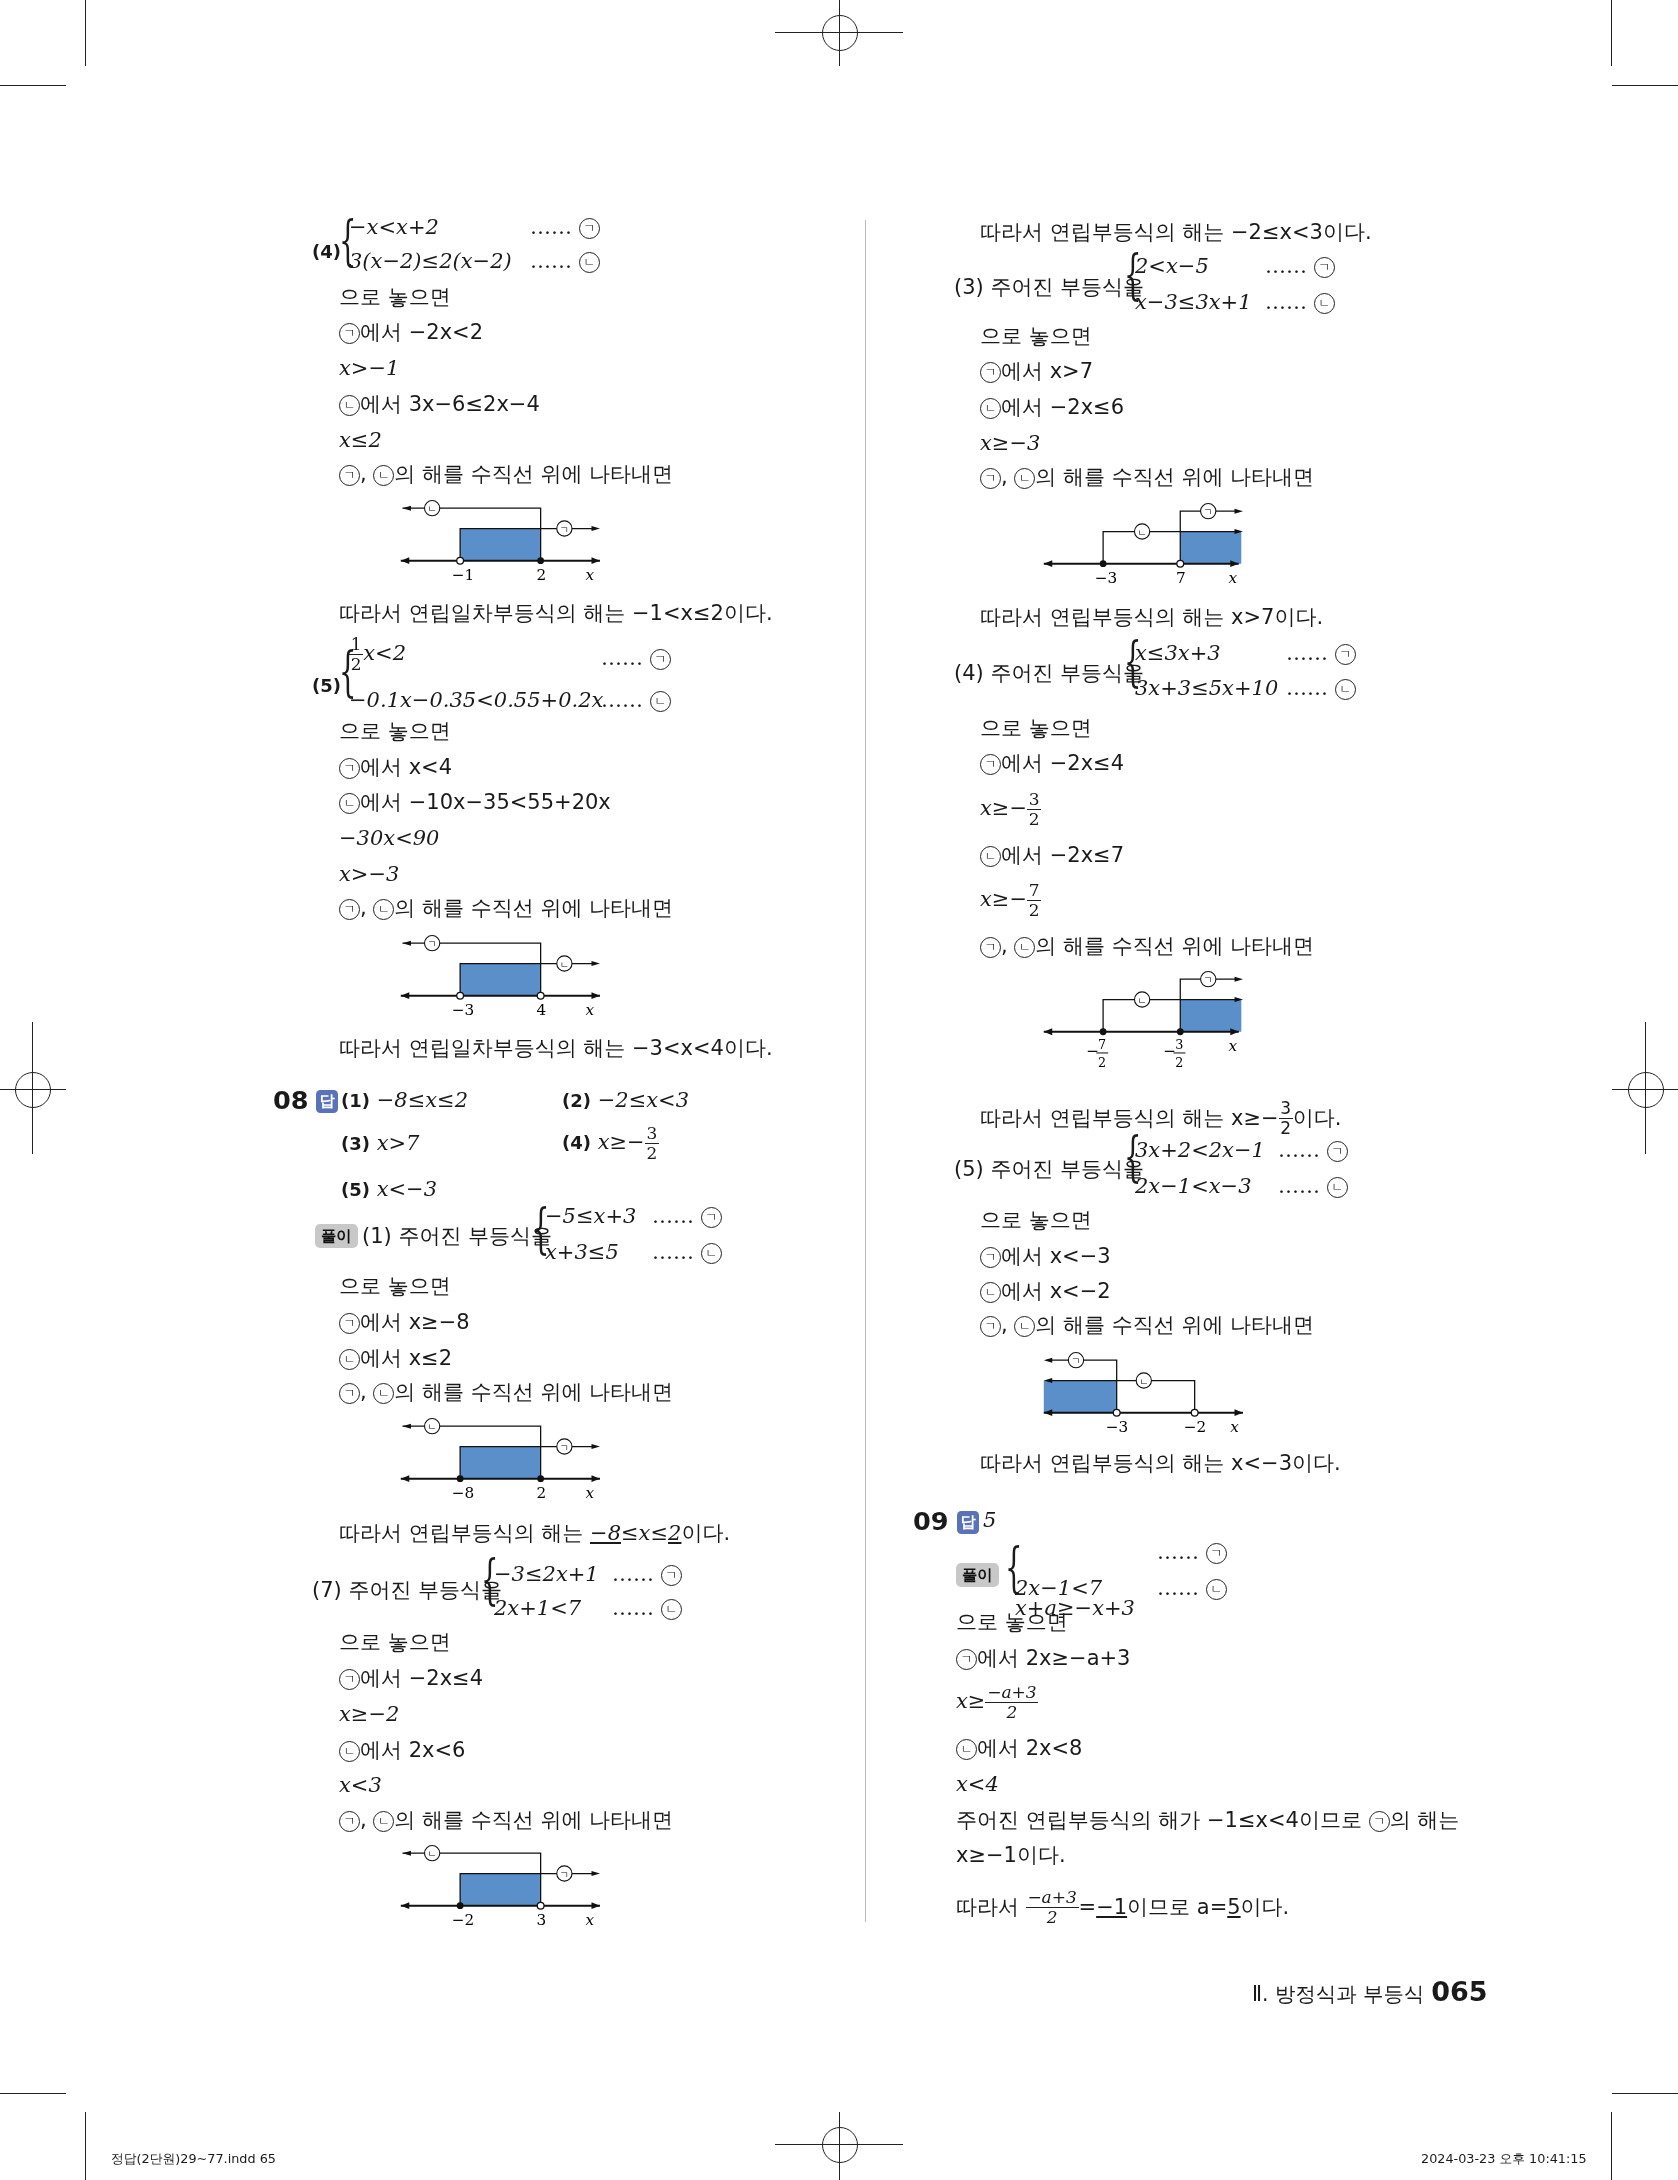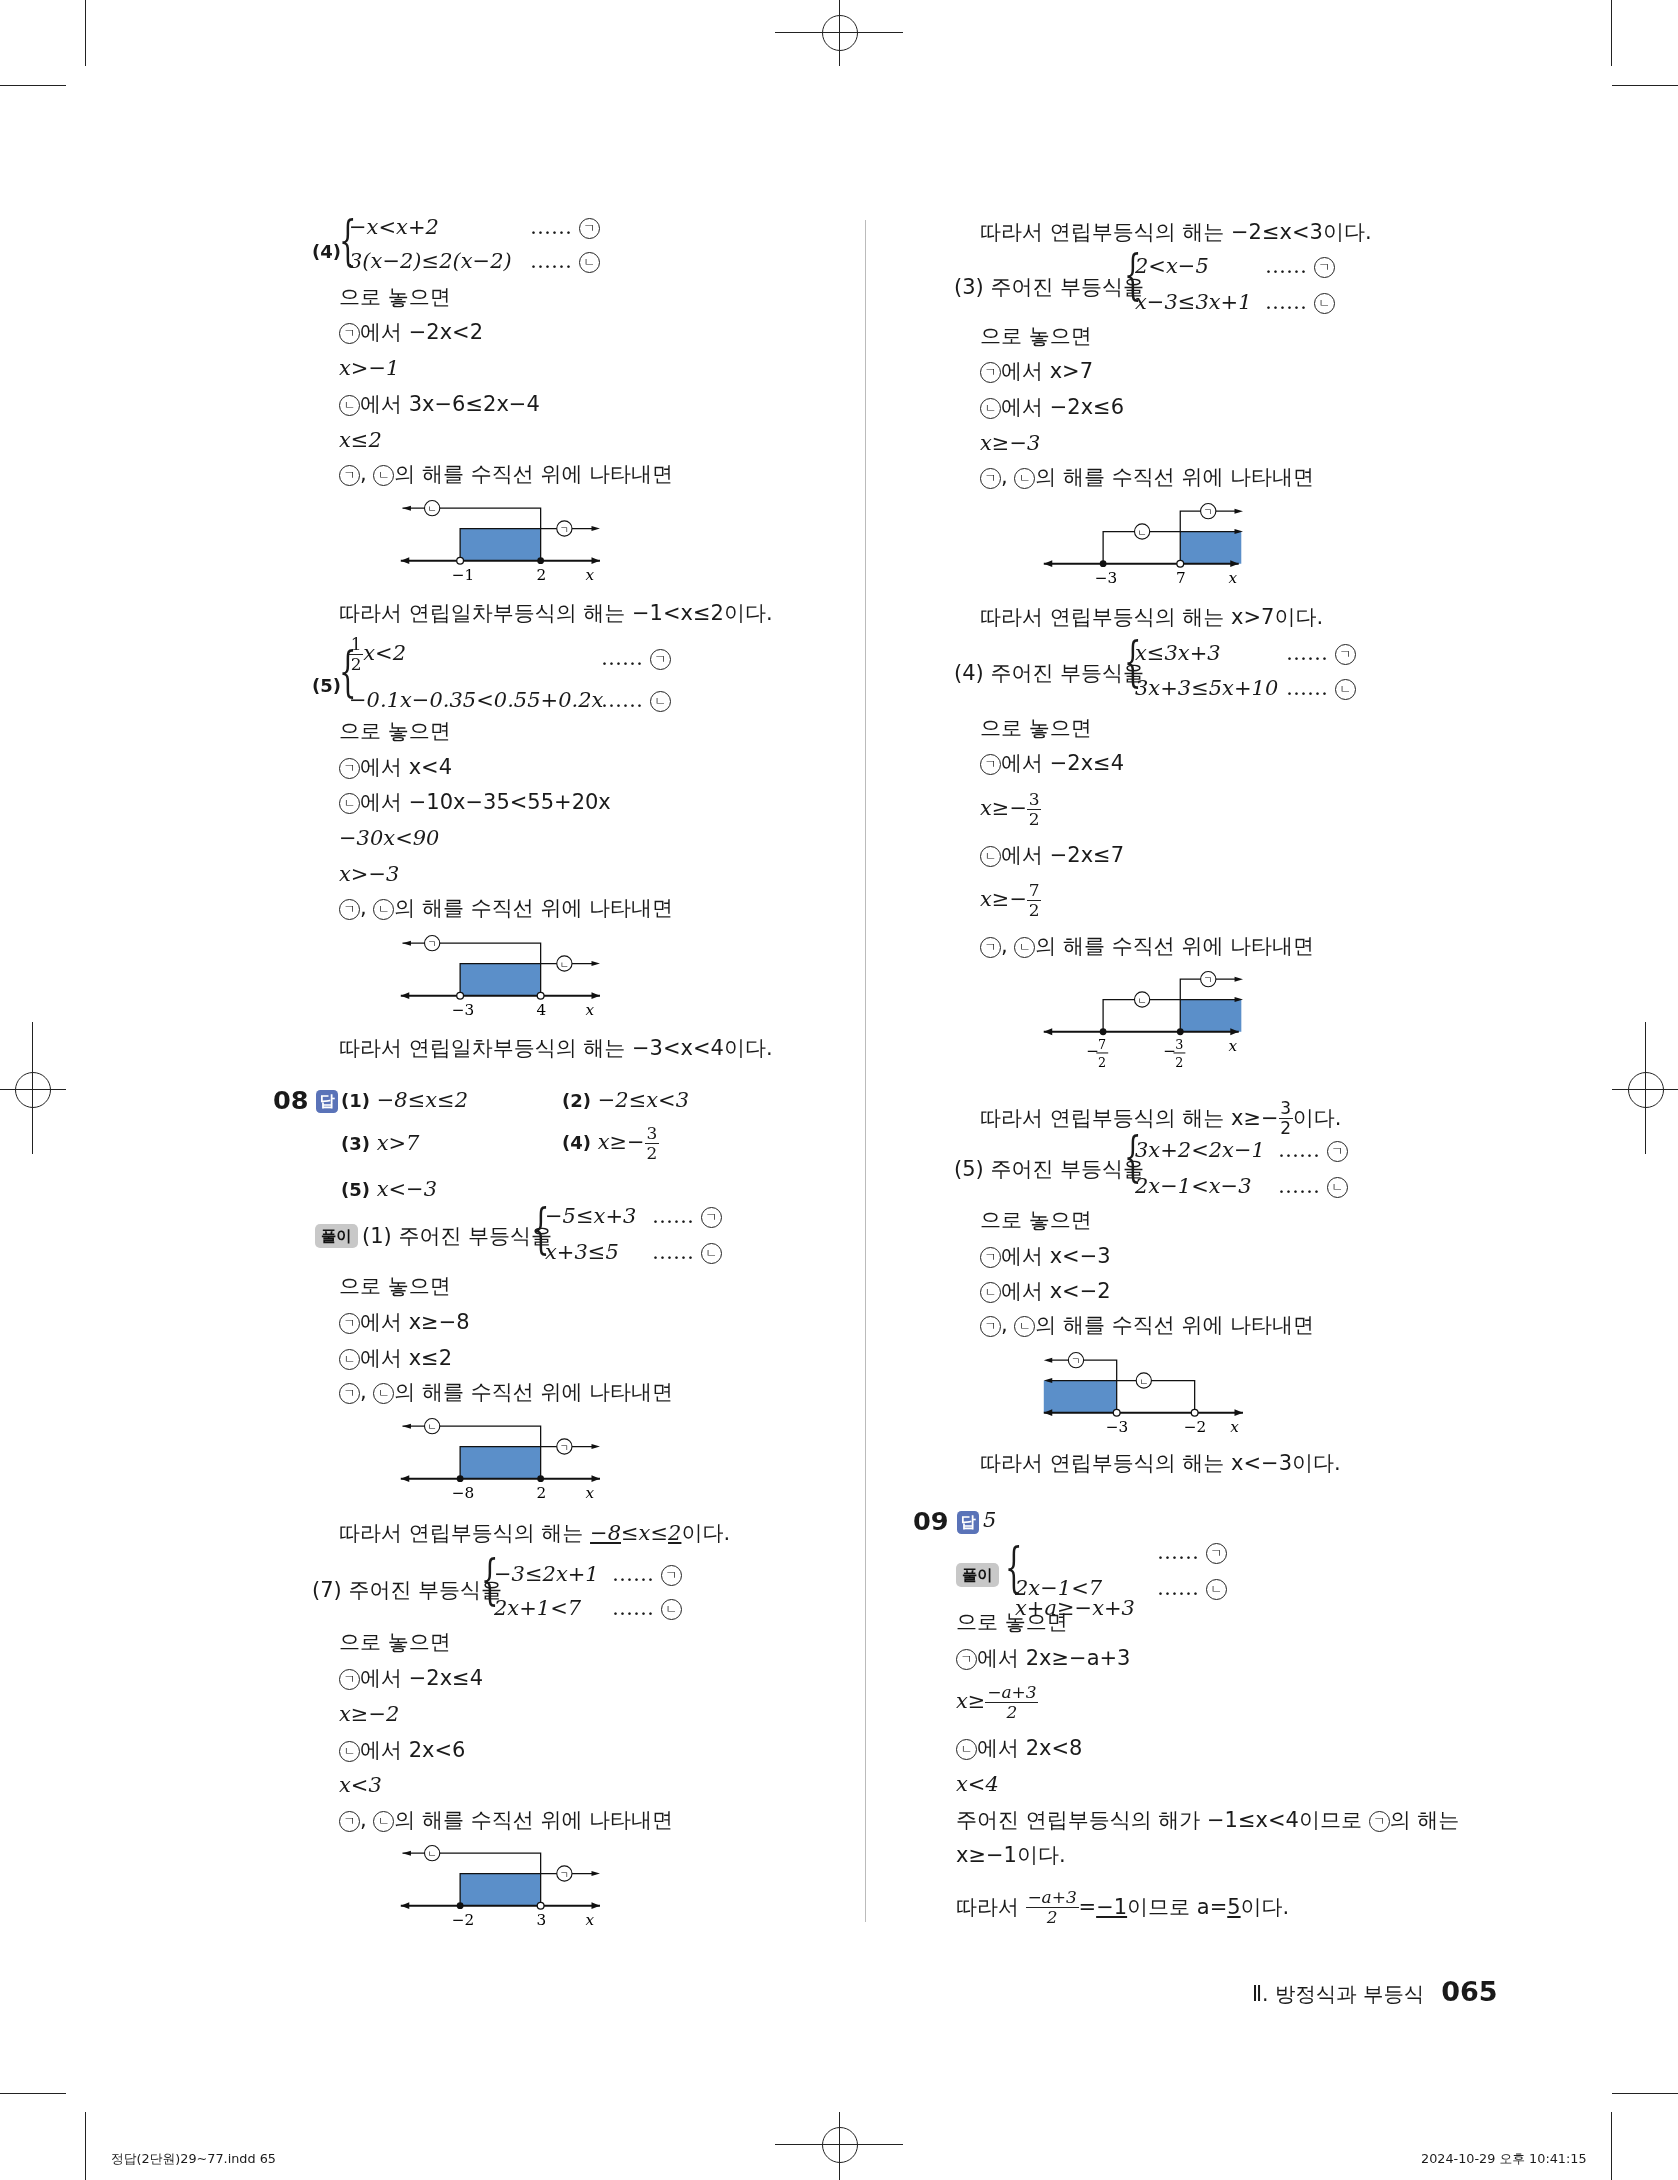--- a/index.html
+++ b/index.html
@@ -16,21 +16,21 @@
   .circ{display:inline-block;width:19px;height:19px;border:1.4px solid #222;border-radius:50%;font-size:12px;line-height:19px;text-align:center;font-family:"DejaVu Sans",sans-serif;vertical-align:1.7px;}
   .brace{position:absolute;font-size:55px;line-height:55px;font-family:"DejaVu Serif",serif;transform:scaleX(.5);transform-origin:left;}
   .qnum{position:absolute;font-family:"DejaVu Sans","Liberation Sans",sans-serif;font-weight:bold;font-size:25.6px;}
   .dap{display:inline-block;background:#5a73b8;color:#fff;border-radius:4.3px;font-family:"DejaVu Sans",sans-serif;font-weight:bold;font-size:15.3px;padding:0.9px 3.4px;}
   .pul{display:inline-block;background:#c8c8c8;color:#111;border-radius:5.1px;font-family:"DejaVu Sans",sans-serif;font-weight:bold;font-size:15.3px;padding:1.7px 6px;}
   .frac{display:inline-block;vertical-align:middle;text-align:center;font-size:17px;line-height:19px;}
   .frac span{display:block;}
   .frac .n{border-bottom:1.3px solid #222;padding:0 1.7px;}
   .ul{text-decoration:underline;}
   .footer-chapter{position:absolute;left:1252px;top:1976px;font-family:"DejaVu Sans",sans-serif;font-size:20.4px;}
-  .footer-page{font-family:"DejaVu Sans",sans-serif;font-weight:bold;font-size:27px;margin-left:17px;}
+  .footer-page{font-family:"DejaVu Sans",sans-serif;font-weight:bold;font-size:27px;margin-left:7px;}
   .slug{position:absolute;top:2151px;font-family:"DejaVu Sans",sans-serif;font-size:12.8px;}
   svg text{font-family:"DejaVu Serif",serif;}
 </style>
 </head>
 <body>
 
 <div class="crop" style="left:85px;top:0;width:1.3px;height:66px"></div>
 <div class="crop" style="left:0;top:85px;width:66px;height:1.3px"></div>
 <div class="crop" style="left:1611px;top:0;width:1.3px;height:66px"></div>
 <div class="crop" style="left:1612px;top:85px;width:66px;height:1.3px"></div>
@@ -326,14 +326,14 @@
   <span class="line m" style="left:956px;top:1772px">x&lt;4</span>
   <span class="line kr" style="left:956px;top:1808px"><span>주어진 연립부등식의 해가 −1≤x&lt;4이므로 </span><span class="circ">ㄱ</span><span>의 해는</span></span>
   <span class="line kr" style="left:956px;top:1843px">x≥−1이다.</span>
   <span class="line kr" style="left:956px;top:1888px"><span>따라서 </span><span class="frac m"><span class="n">−a+3</span><span>2</span></span><span>=</span><span class="ul">−1</span><span>이므로 a=</span><span class="ul">5</span><span>이다.</span></span>
 </div>
 
 <div class="footer-chapter">
   <span>Ⅱ. 방정식과 부등식</span><span class="footer-page">065</span>
 </div>
 <span class="slug" style="left:111px">정답(2단원)29~77.indd   65</span>
-<span class="slug" style="left:1421px">2024-10-29   오후 10:41:15</span>
+<span class="slug" style="left:1421px">2024-03-23   오후 10:41:15</span>
 
 
 </body></html>

